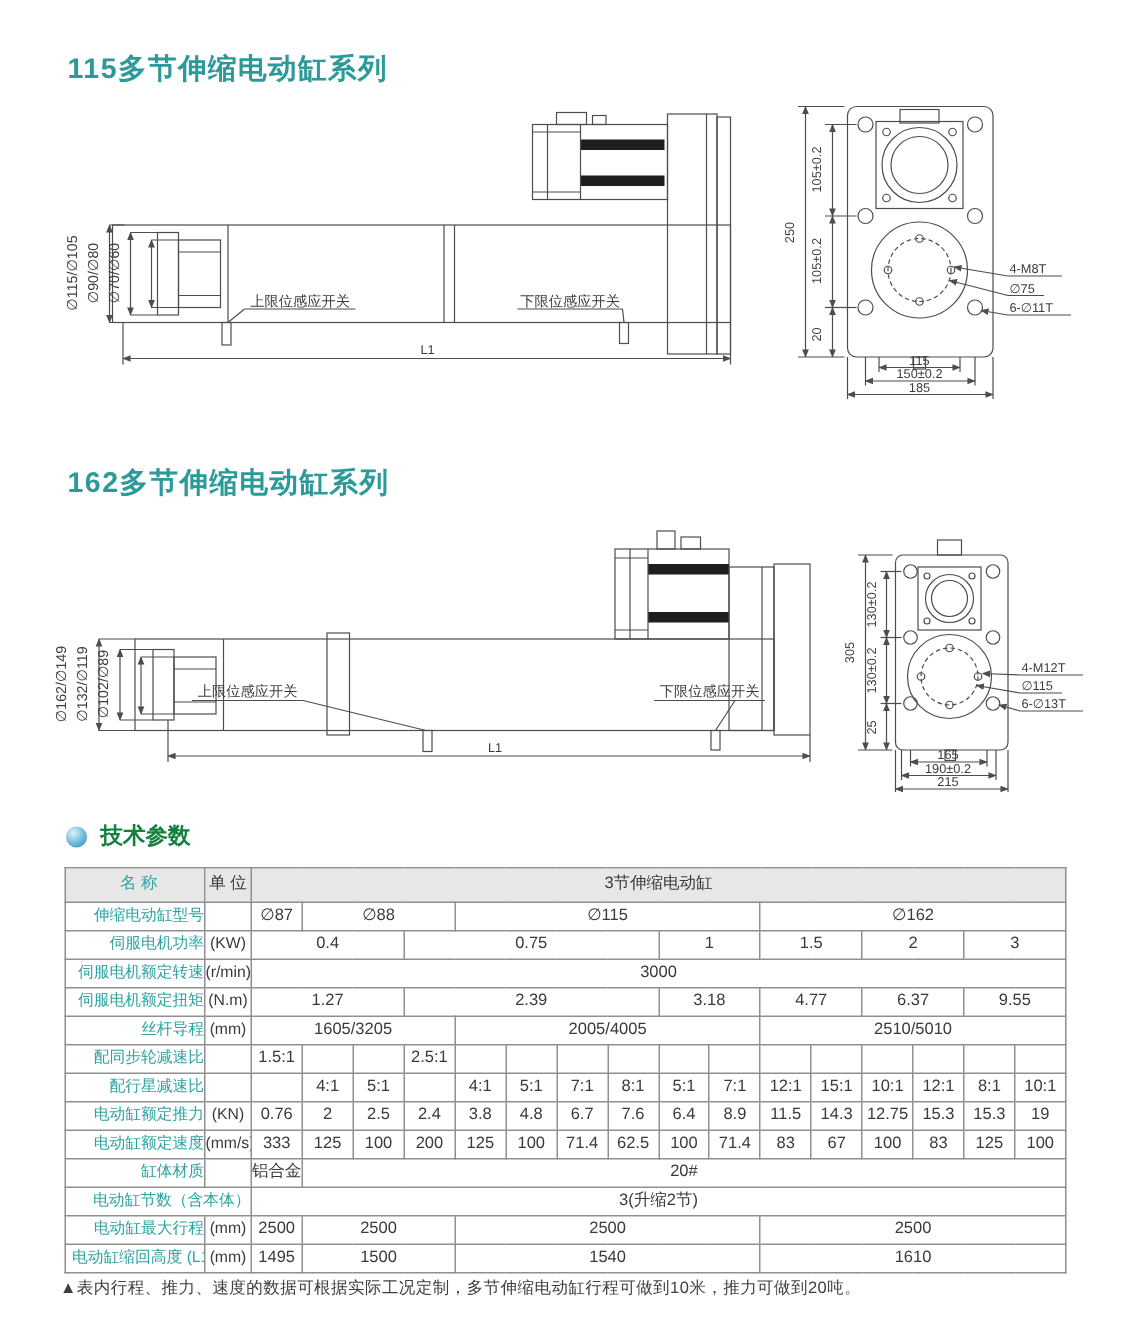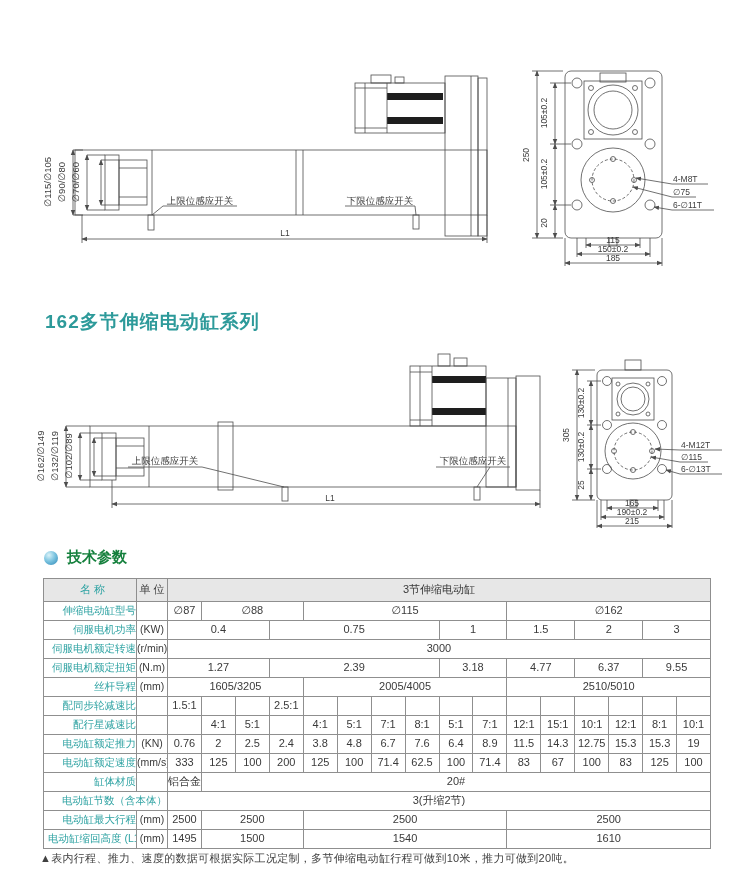--- a/index.html
+++ b/index.html
@@ -31,20 +31,21 @@
   #spec-table td.name-col { color:#2fa3a3; text-align:right; padding-left:4px; font-size:10.5px; }
   #spec-table td.unit-col { font-size:10.5px; }
 
   .footnote { position:absolute; left:40px; top:851px; font-size:11px; color:#404040; letter-spacing:0.3px; }
 </style>
 </head>
 <body>
 
 <div class="page">
 
+  <div class="title" id="t115">115多节伸缩电动缸系列</div>
 
   <svg id="dwg115" class="dwg" width="690" height="210" viewBox="0 0 690 210">
     <defs>
       <marker id="ar1" viewBox="0 0 10 10" refX="9" refY="5" markerWidth="7" markerHeight="7" orient="auto-start-reverse">
         <path d="M0,1 L10,5 L0,9 z" fill="#4d4d4d" stroke="none"></path>
       </marker>
     </defs>
 
     <g>
       <rect x="40" y="90" width="412" height="65"></rect>

